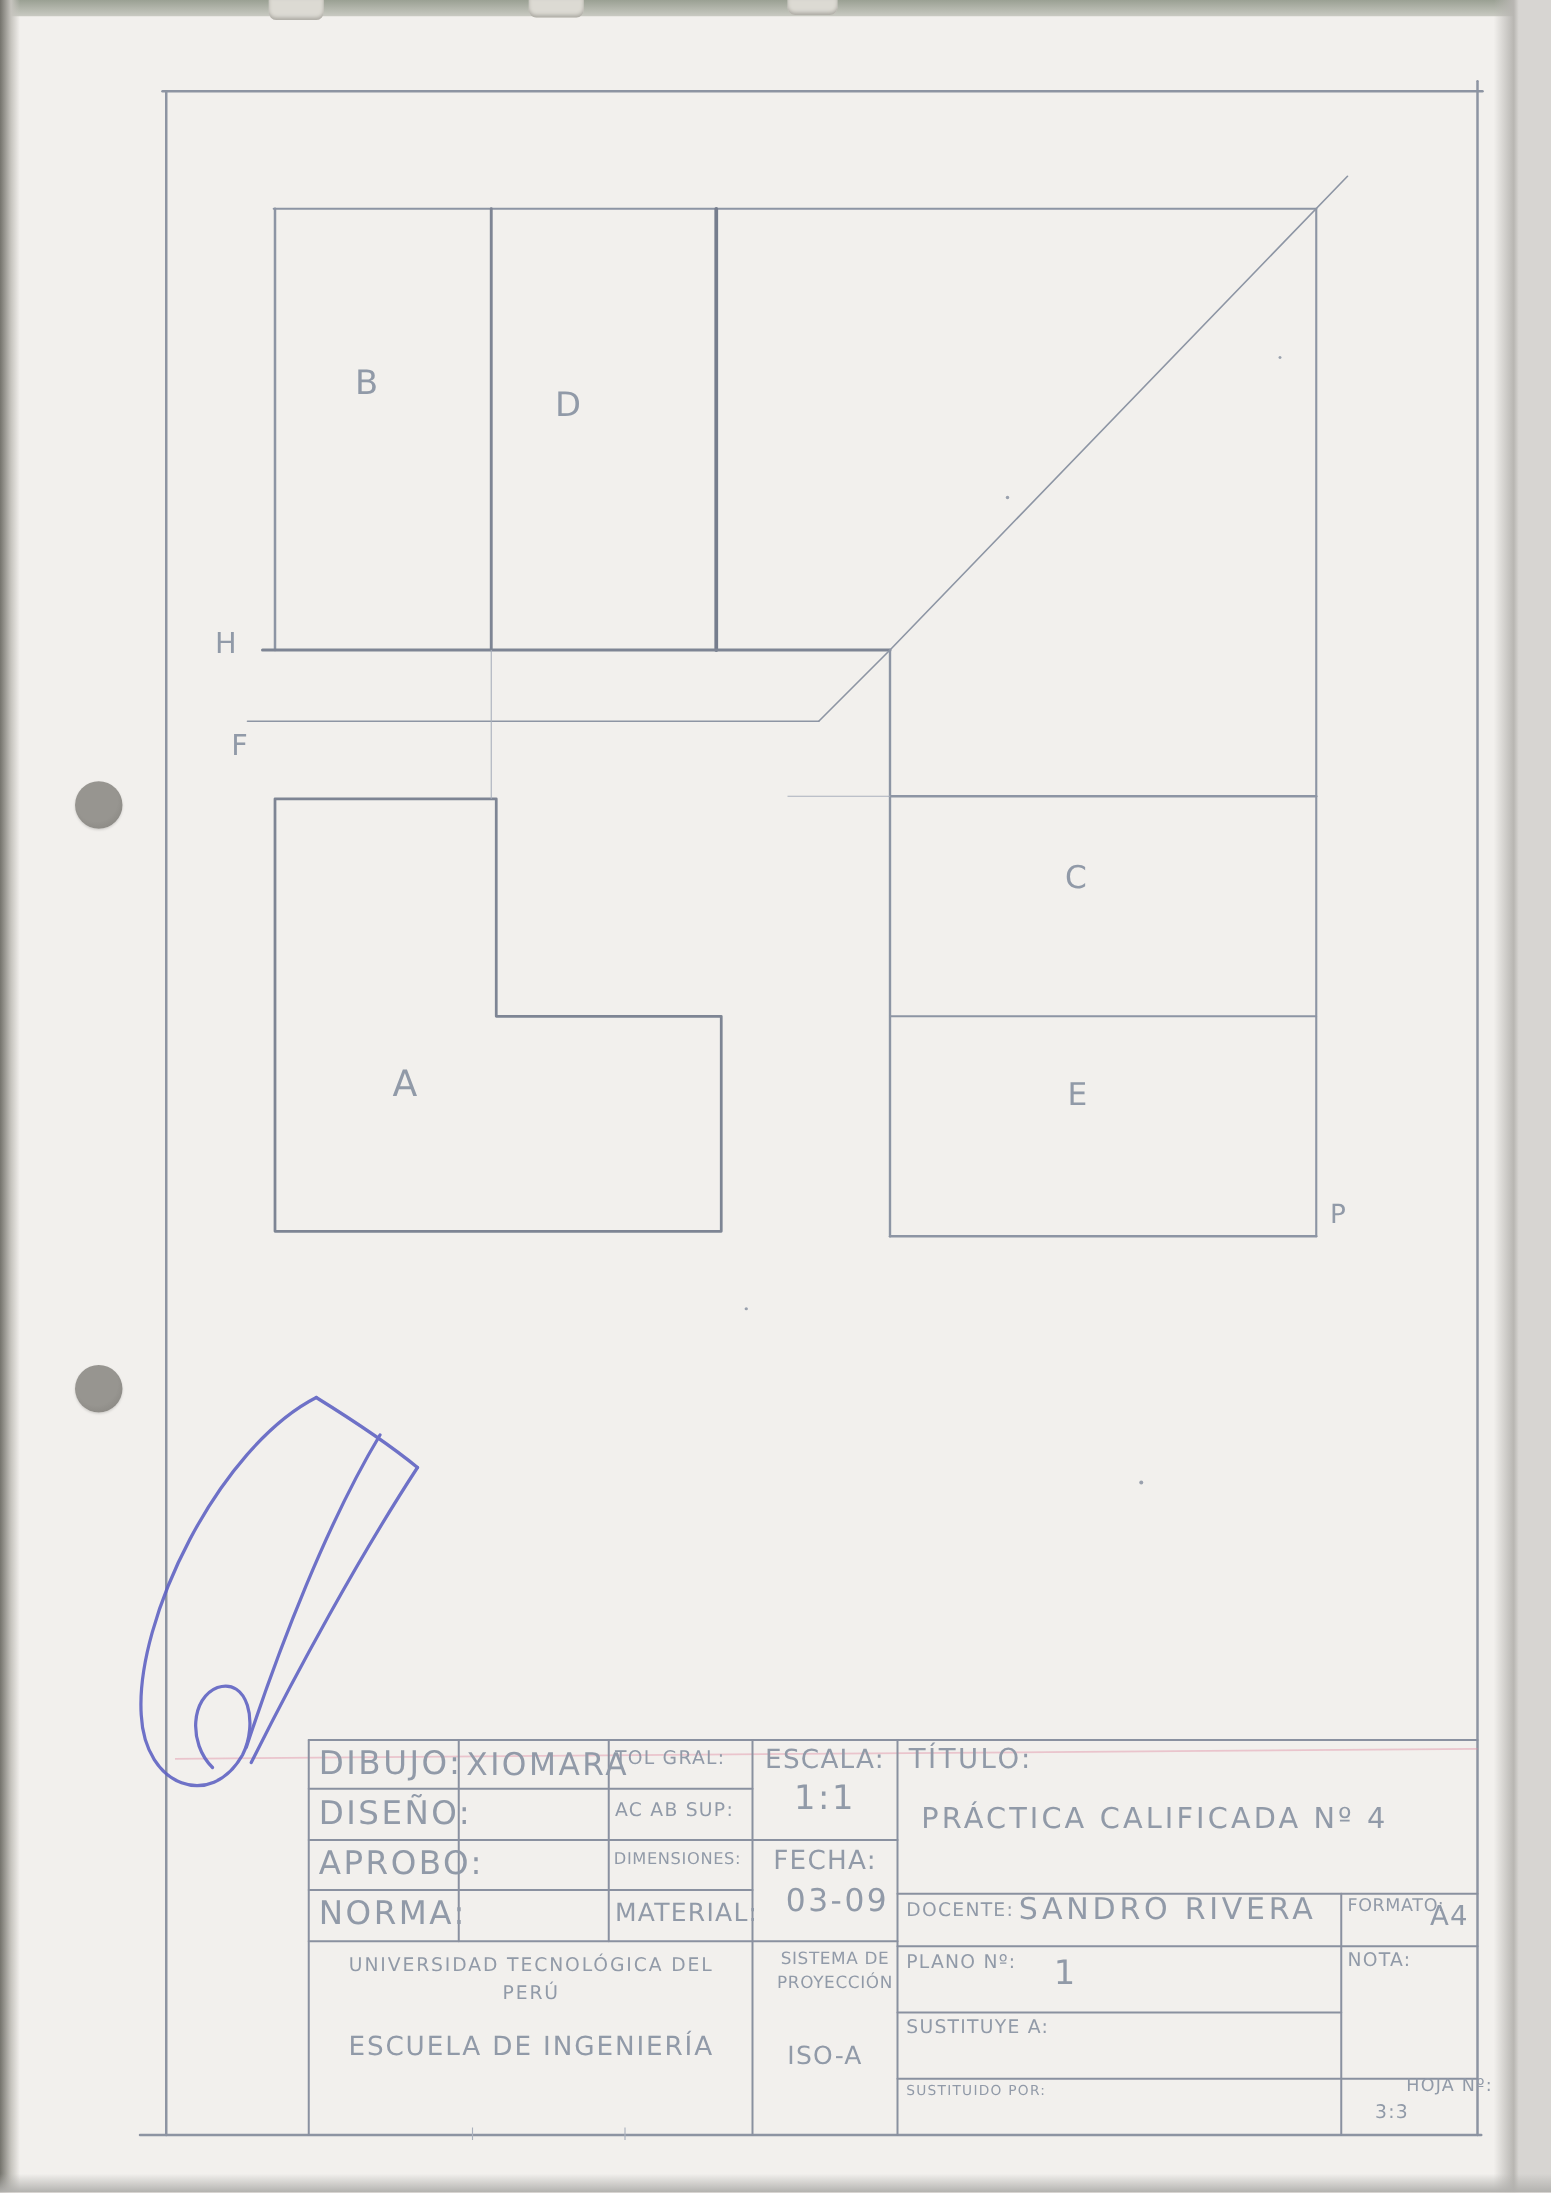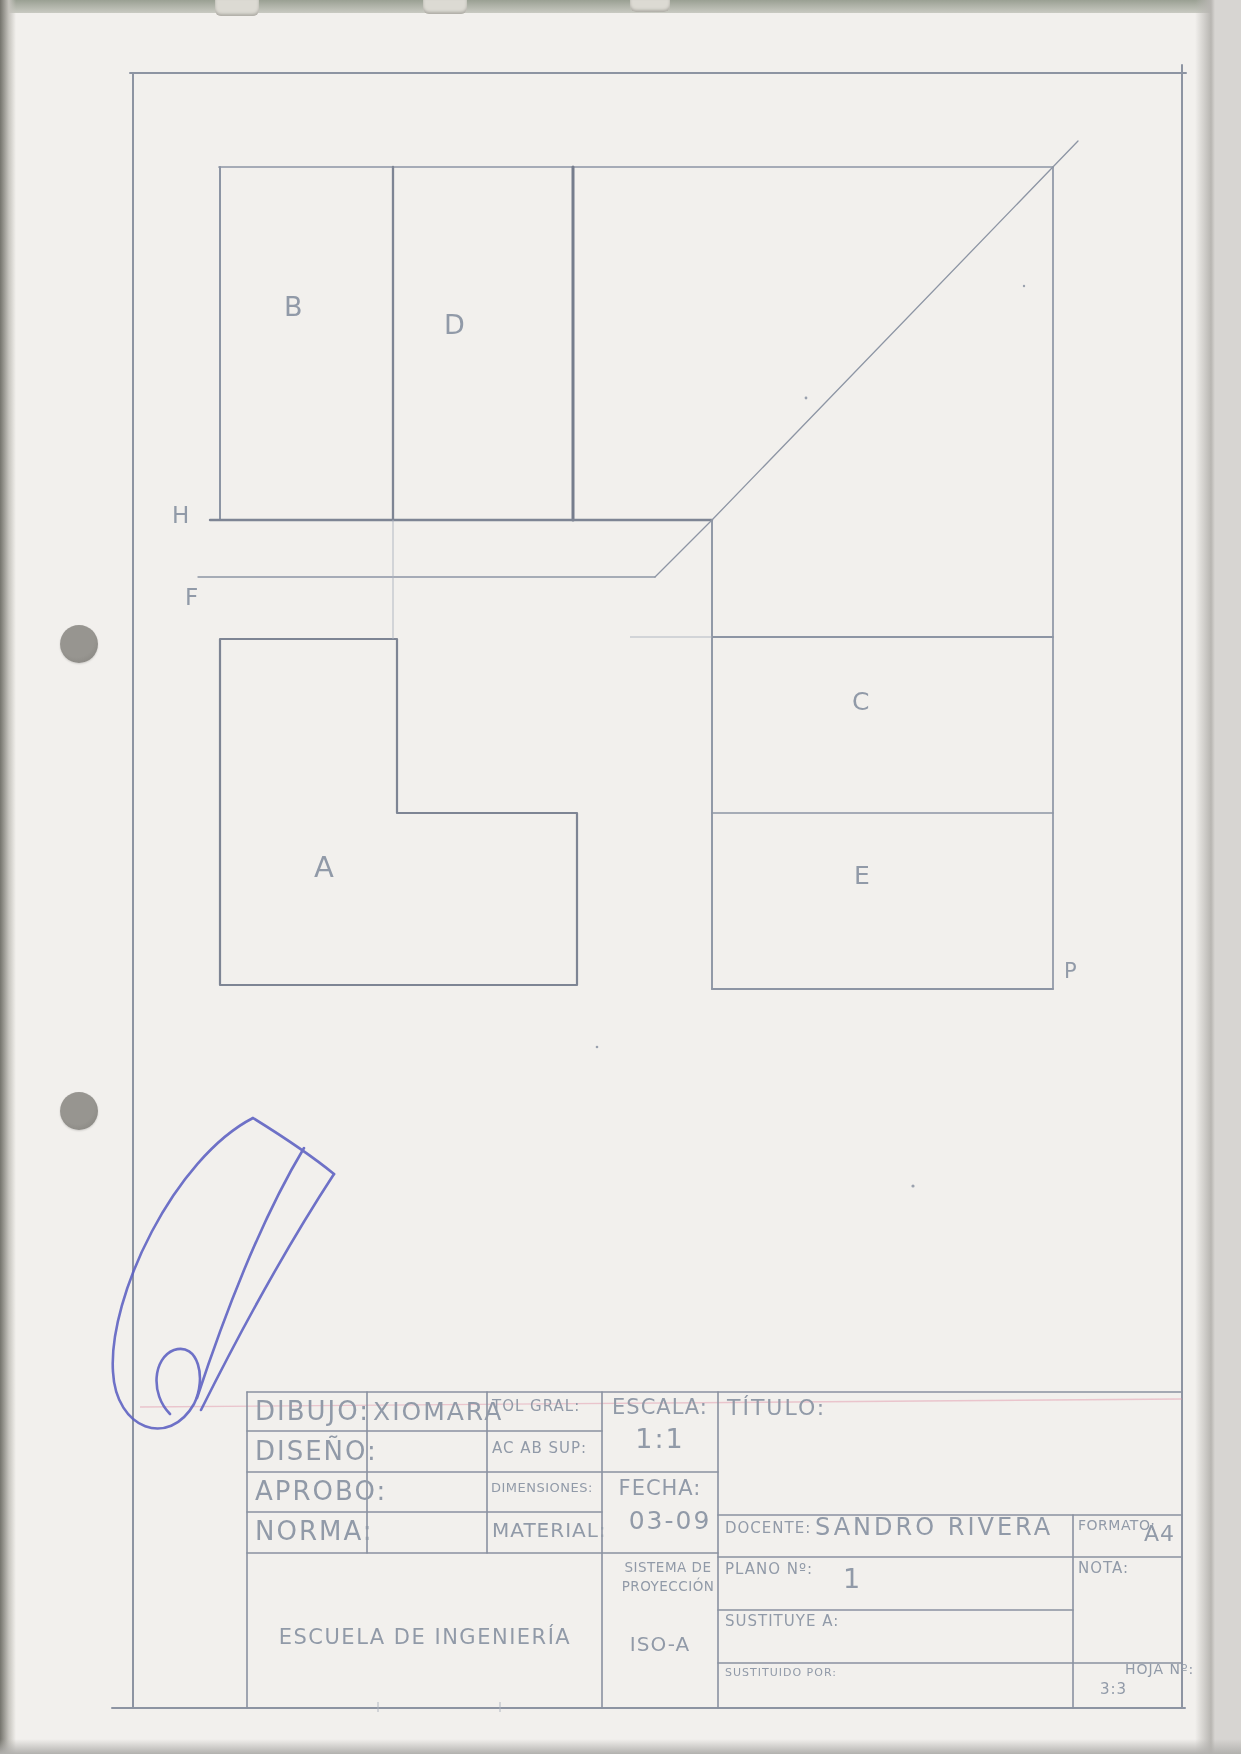--- a/index.html
+++ b/index.html
@@ -135,32 +135,34 @@
   <div class="txt" style="left:492px;top:1440px;font-size:15px;letter-spacing:1px;">AC AB SUP:</div>
   <div class="txt" style="left:491px;top:1481px;font-size:13px;letter-spacing:0.5px;">DIMENSIONES:</div>
   <div class="txt" style="left:492px;top:1520px;font-size:20px;letter-spacing:1px;">MATERIAL:</div>
 
   <div class="txt ctr" style="left:602px;width:116px;top:1396px;font-size:21px;letter-spacing:1px;">ESCALA:</div>
   <div class="txt ctr" style="left:602px;width:116px;top:1424px;font-size:27px;letter-spacing:2px;">1:1</div>
   <div class="txt ctr" style="left:602px;width:116px;top:1477px;font-size:21px;letter-spacing:1px;">FECHA:</div>
   <div class="txt ctr" style="left:602px;width:136px;top:1507px;font-size:25px;letter-spacing:2px;">03-09</div>
 
   <div class="txt" style="left:727px;top:1396px;font-size:22px;letter-spacing:2px;">TÍTULO:</div>
+  <div class="txt" style="left:737px;top:1443px;font-size:23px;letter-spacing:2.5px;">PRÁCTICA CALIFICADA Nº 4</div>
 
   <div class="txt" style="left:725px;top:1520px;font-size:15px;letter-spacing:1px;">DOCENTE:</div>
   <div class="txt" style="left:815px;top:1515px;font-size:24px;letter-spacing:3px;">SANDRO RIVERA</div>
   <div class="txt" style="left:725px;top:1561px;font-size:15px;letter-spacing:1px;">PLANO Nº:</div>
   <div class="txt" style="left:843px;top:1564px;font-size:27px;">1</div>
   <div class="txt" style="left:725px;top:1613px;font-size:15px;letter-spacing:1px;">SUSTITUYE A:</div>
   <div class="txt" style="left:725px;top:1667px;font-size:11px;letter-spacing:1px;">SUSTITUIDO POR:</div>
 
   <div class="txt" style="left:1078px;top:1518px;font-size:14px;letter-spacing:0.5px;text-align:center;">FORMATO:</div>
   <div class="txt" style="left:1144px;top:1522px;font-size:22px;letter-spacing:1px;">A4</div>
   <div class="txt" style="left:1078px;top:1560px;font-size:15px;letter-spacing:1px;">NOTA:</div>
   <div class="txt" style="left:1125px;top:1662px;font-size:14px;letter-spacing:1px;">HOJA Nº:</div>
   <div class="txt" style="left:1100px;top:1681px;font-size:15px;letter-spacing:1px;text-align:right;">3:3</div>
 
+  <div class="txt ctr" style="left:262px;width:326px;top:1562px;font-size:15px;letter-spacing:1.5px;line-height:1.45;">UNIVERSIDAD TECNOLÓGICA DEL PERÚ</div>
   <div class="txt ctr" style="left:252px;width:346px;top:1626px;font-size:21px;letter-spacing:1.5px;">ESCUELA DE INGENIERÍA</div>
 
   <div class="txt ctr" style="left:604px;width:128px;top:1558px;font-size:13.5px;letter-spacing:0.5px;line-height:1.4;">SISTEMA DE PROYECCIÓN</div>
   <div class="txt ctr" style="left:604px;width:112px;top:1634px;font-size:20px;letter-spacing:1px;">ISO-A</div>
 
 </div>
 
 </body></html>

